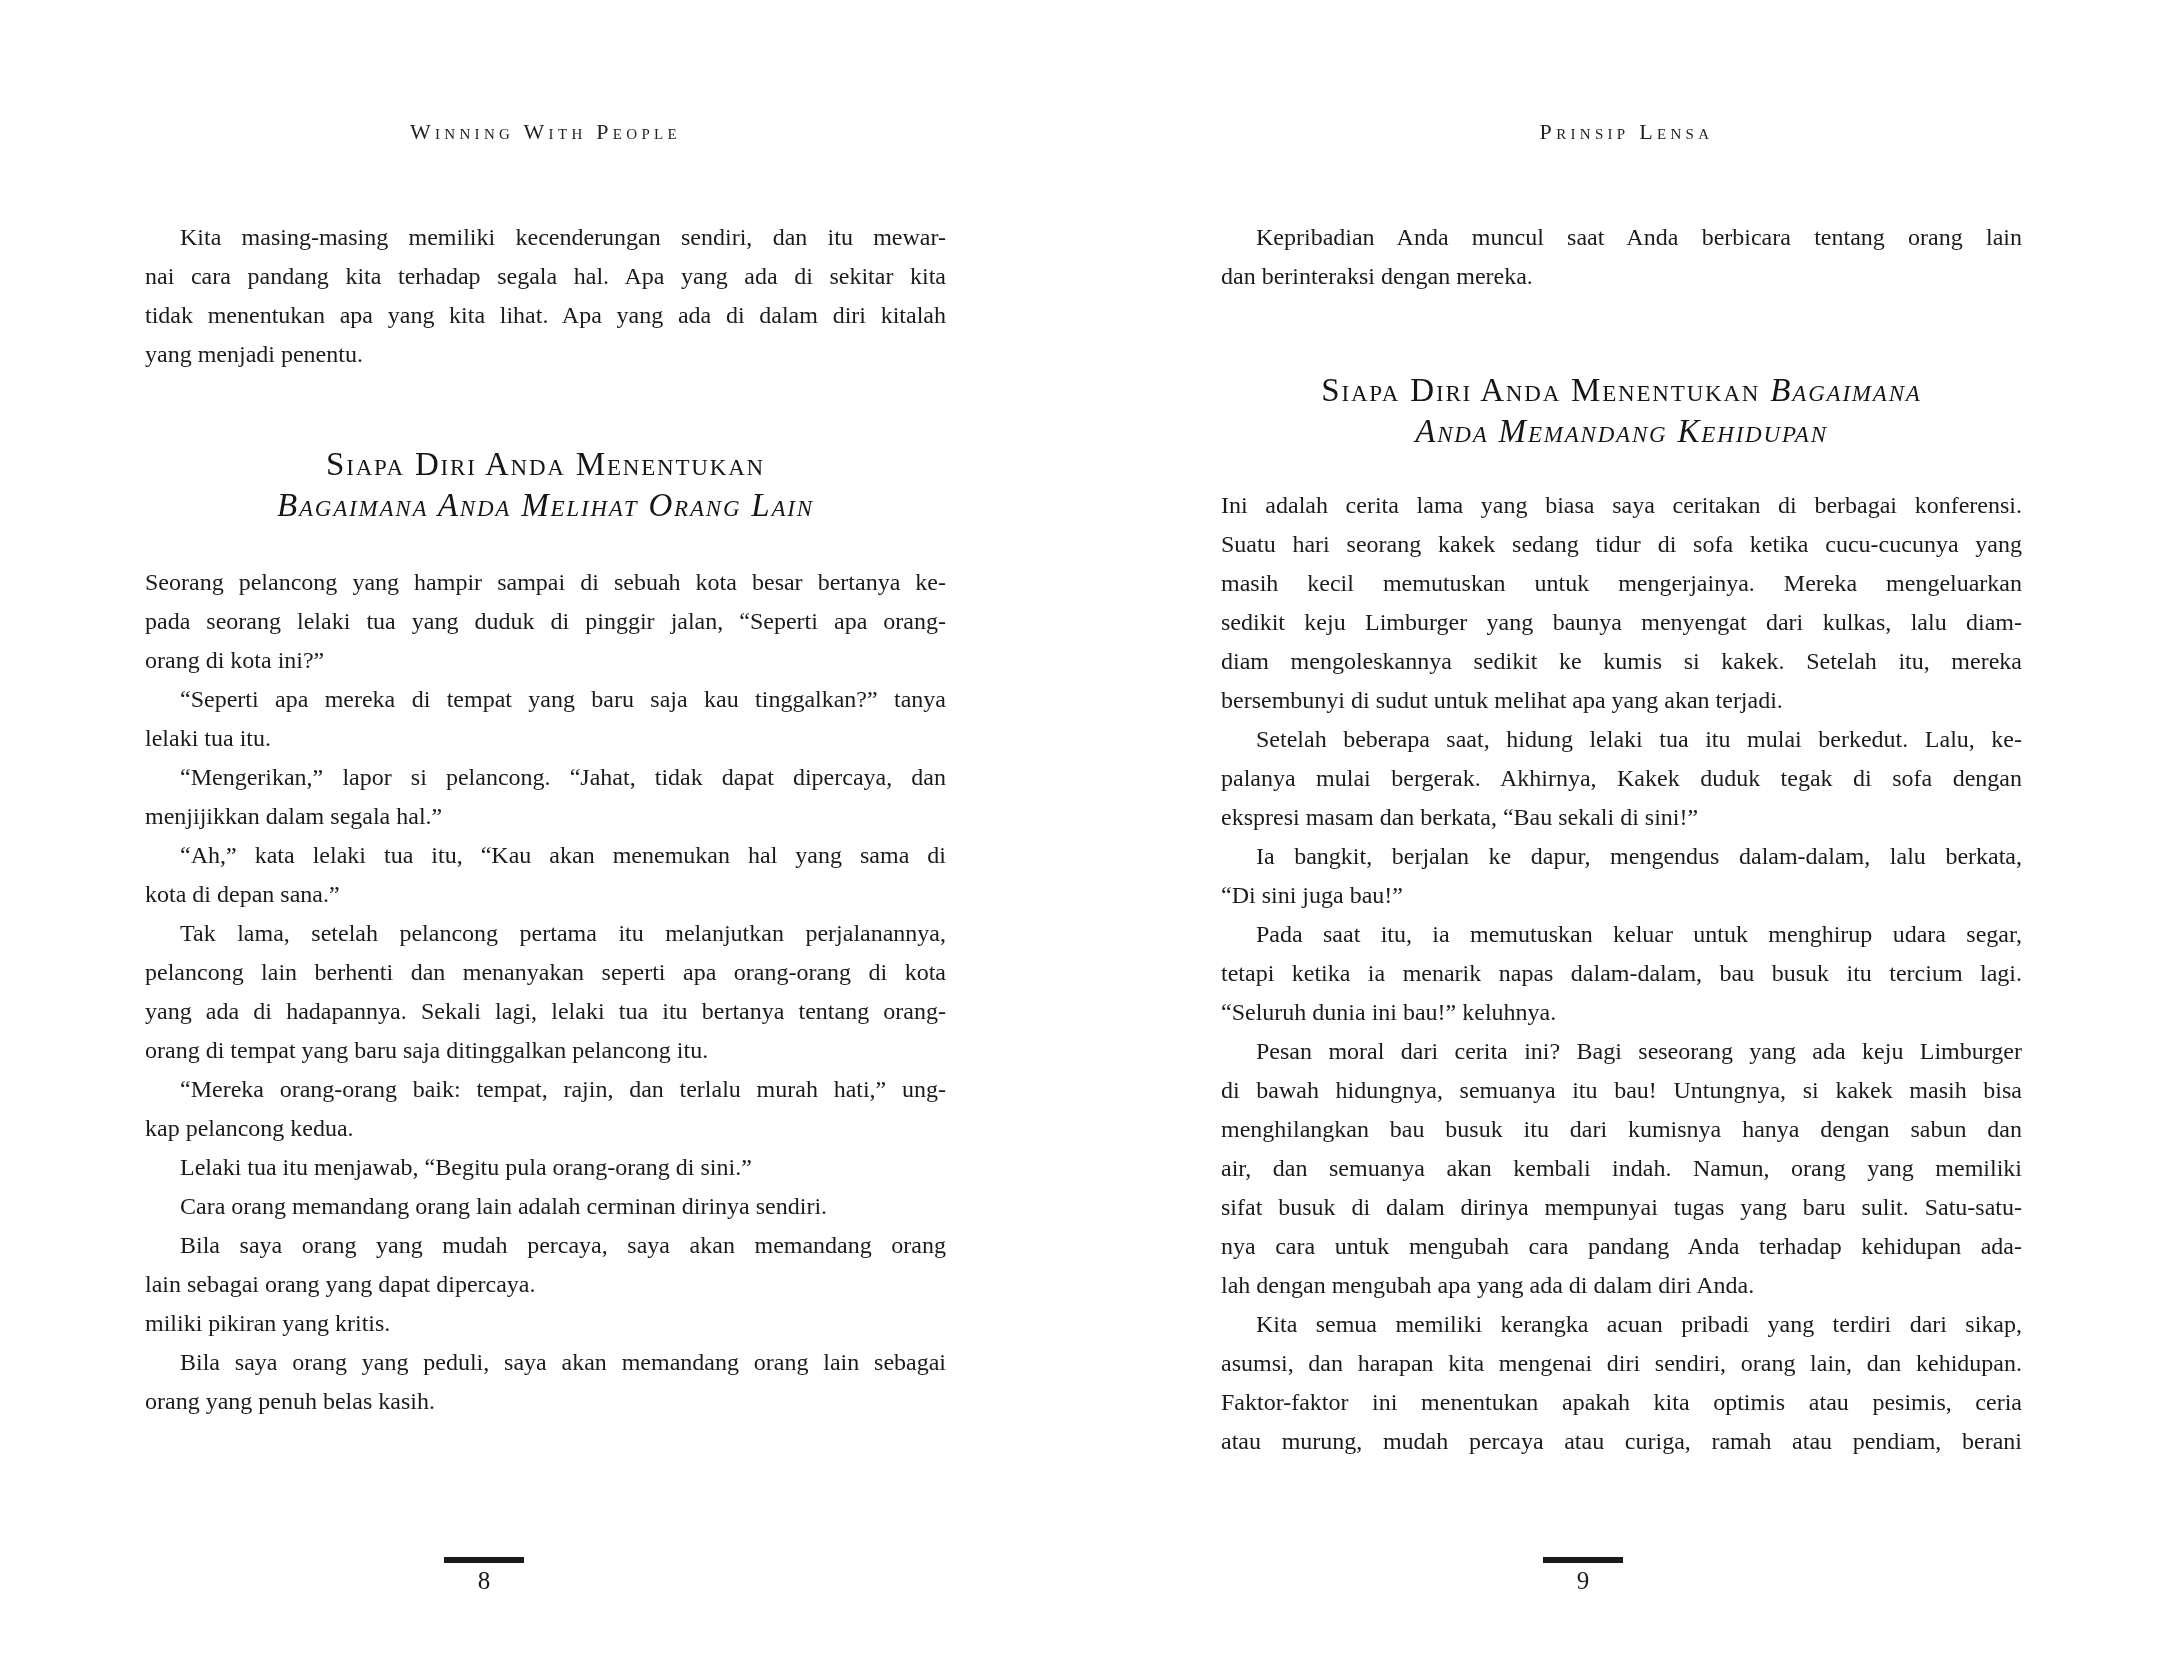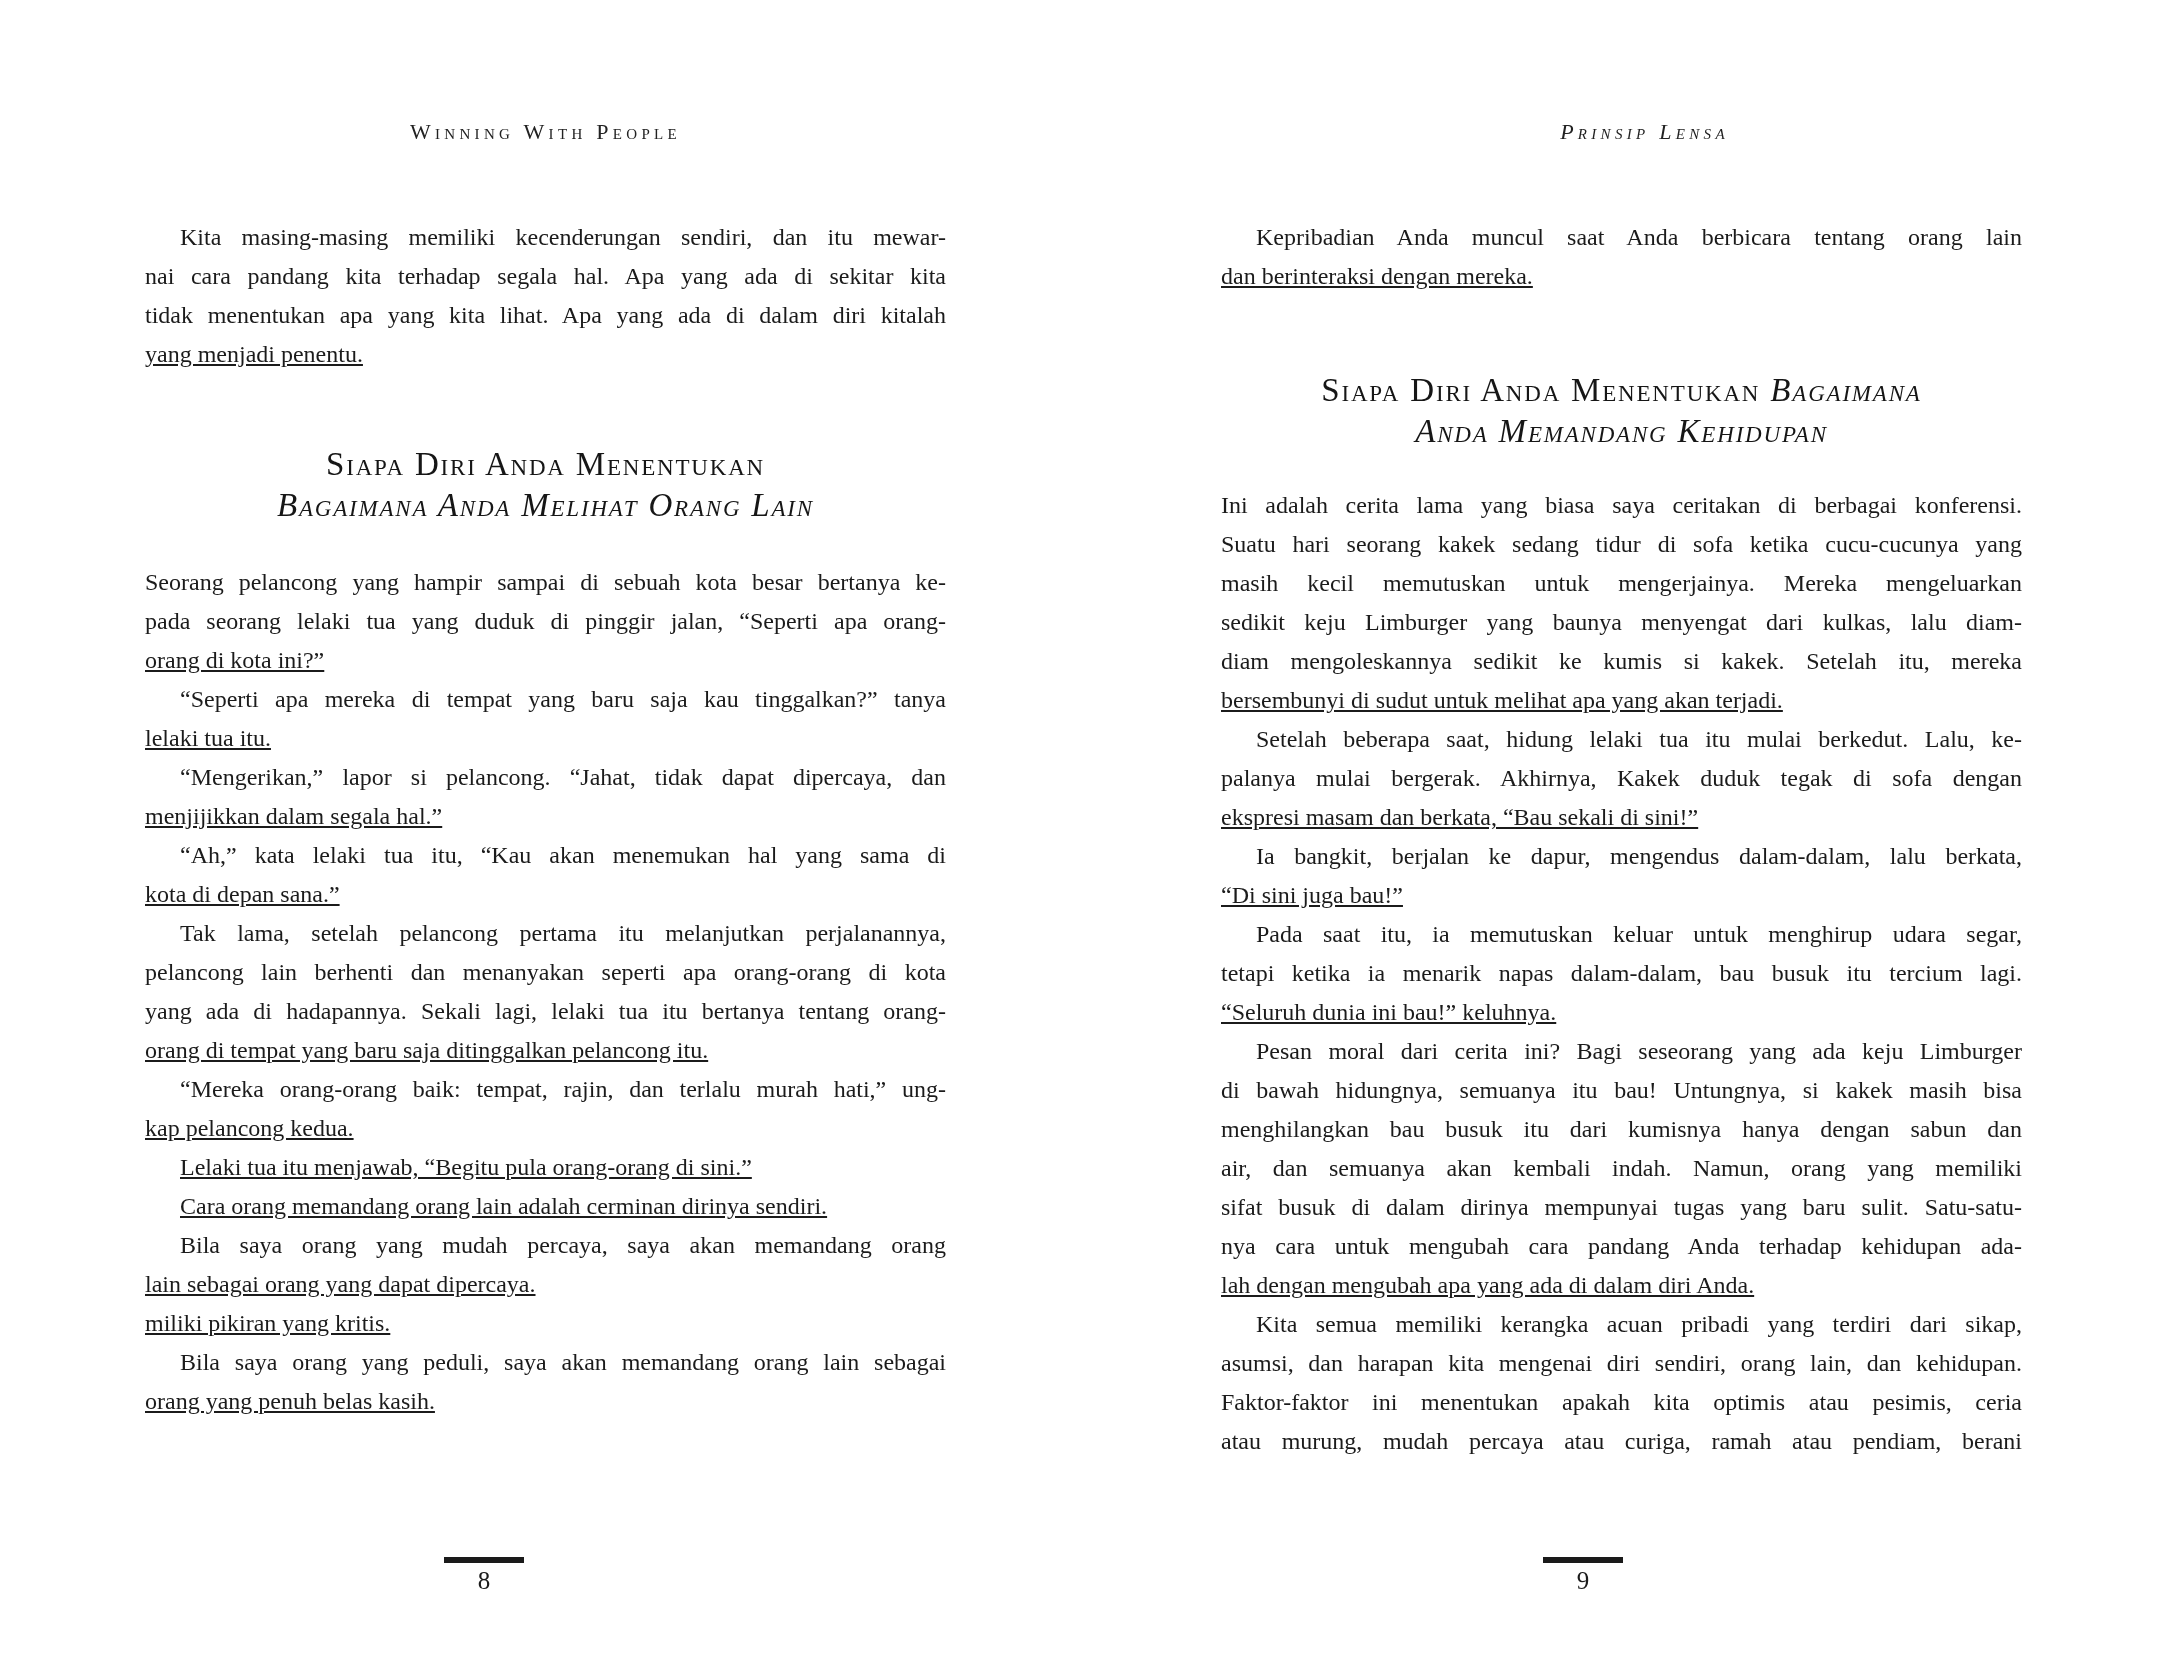--- a/index.html
+++ b/index.html
@@ -11,28 +11,28 @@
   .page { position:absolute; top:0; height:1674px; }
   #page-left  { left:0;    width:1091px; }
   #page-right { left:1091px; width:1092px; }
 
   .running-head {
     position:absolute; top:118px; width:801px; text-align:center;
     font-variant:small-caps; font-size:22px; line-height:27px; letter-spacing:4.3px;
     color:#222;
   }
   #page-left  .running-head { left:145px; }
-  #page-right .running-head { left:153px;font-style:italic; }
+  #page-right .running-head { left:135px; }
 
   .textblock { position:absolute; width:801px; font-size:24px; }
   .bline {
     height:39px; line-height:39px; overflow:hidden;
     text-align:justify; text-align-last:justify; white-space:normal;
   }
-  .bline.last { text-align:right; text-align-last:left;text-decoration:underline; }
+  .bline.last { text-align:right; text-align-last:left; }
   .bline.indent { padding-left:35px; }
   .para { margin:0; }
 
   .heading {
     position:absolute; width:801px; text-align:center;
     font-variant:small-caps; font-size:33px; line-height:41px; letter-spacing:1.8px;
     color:#161616;
   }
   .heading .it { font-style:italic; }
 

